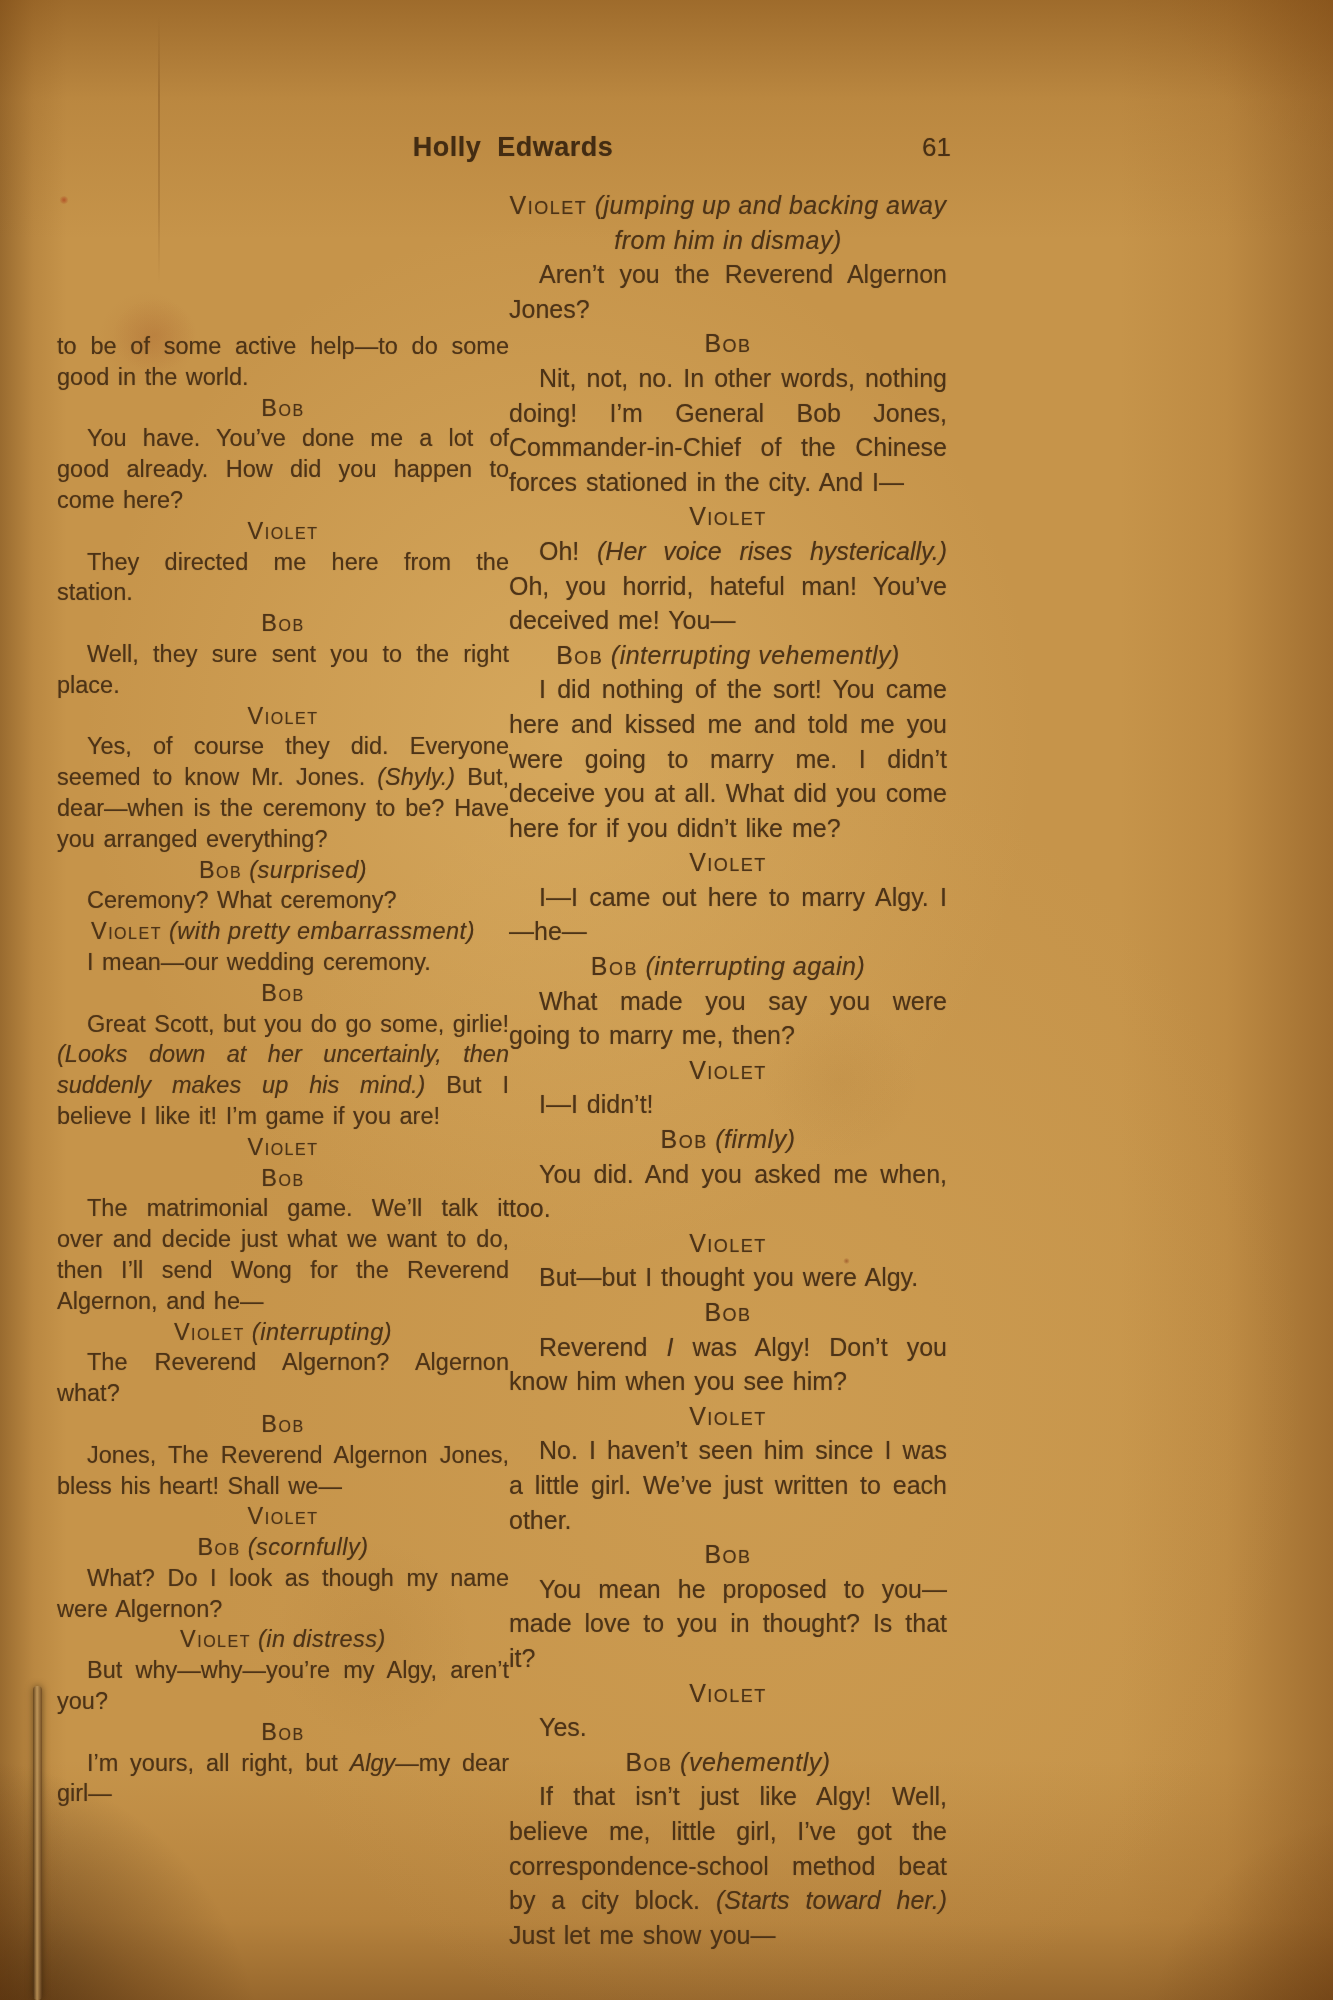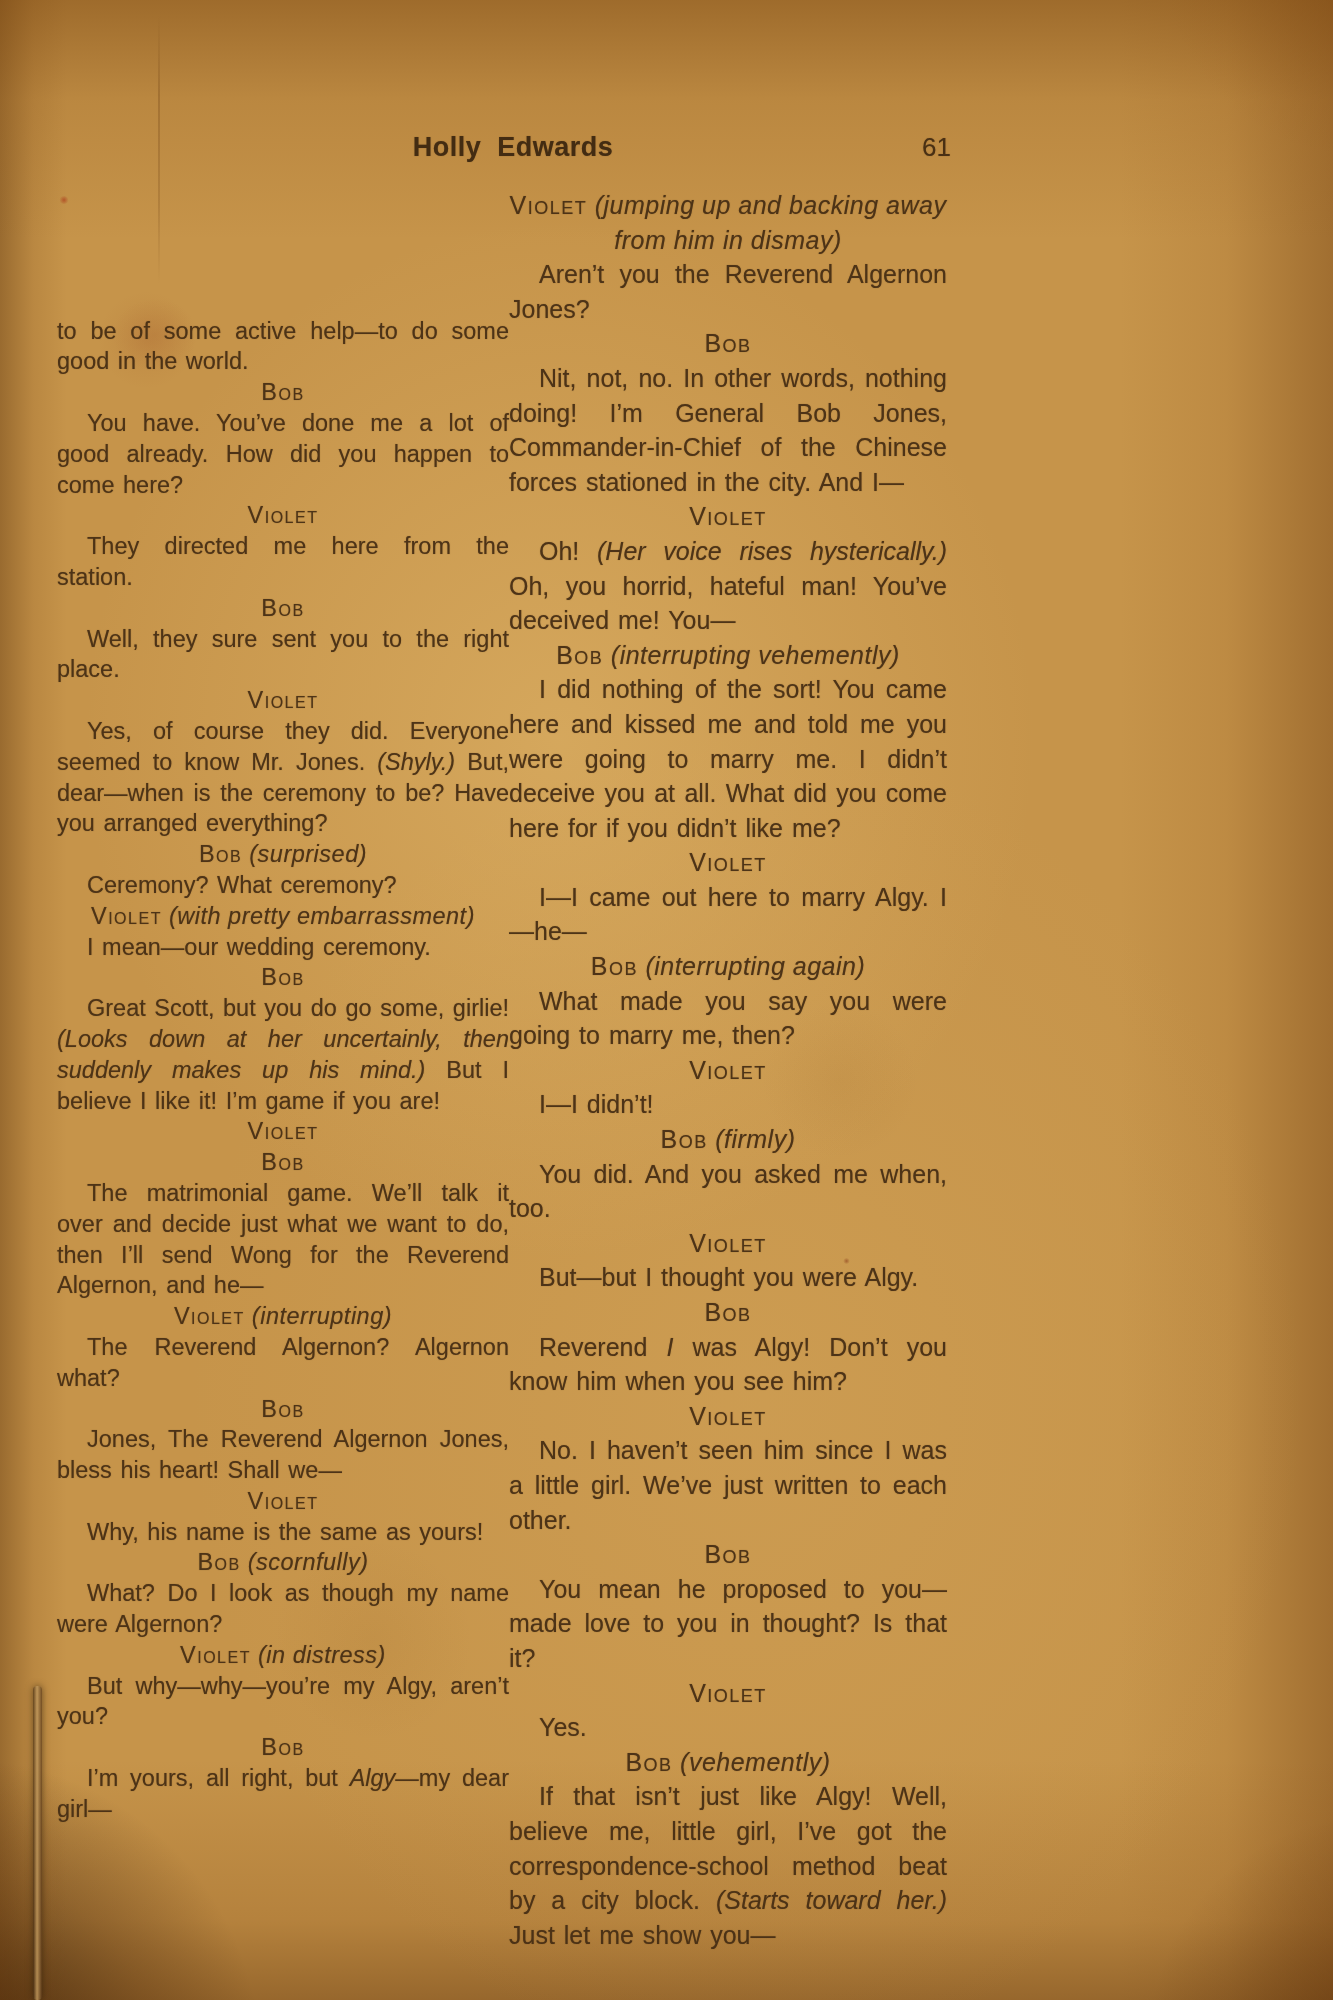--- a/index.html
+++ b/index.html
@@ -93,21 +93,20 @@
           <div class="speaker"><span class="sc">Bob</span></div>
           <p class="line"><span>Great Scott, but you do go some, girlie! </span><span class="it">(Looks down at her uncertainly, then suddenly makes up his mind.)</span><span> But I believe I like it! I’m game if you are!</span></p>
           <div class="speaker"><span class="sc">Violet</span></div>
           <div class="speaker"><span class="sc">Bob</span></div>
           <p class="line"><span>The matrimonial game. We’ll talk it over and decide just what we want to do, then I’ll send Wong for the Reverend Algernon, and he—</span></p>
           <div class="speaker"><span class="sc">Violet</span><span class="dir"> (interrupting)</span></div>
           <p class="line"><span>The Reverend Algernon? Algernon what?</span></p>
           <div class="speaker"><span class="sc">Bob</span></div>
           <p class="line"><span>Jones, The Reverend Algernon Jones, bless his heart! Shall we—</span></p>
           <div class="speaker"><span class="sc">Violet</span></div>
-          <p class="line"><span>Why, his name is the same as yours!</span></p>
           <div class="speaker"><span class="sc">Bob</span><span class="dir"> (scornfully)</span></div>
           <p class="line"><span>What? Do I look as though my name were Algernon?</span></p>
           <div class="speaker"><span class="sc">Violet</span><span class="dir"> (in distress)</span></div>
           <p class="line"><span>But why—why—you’re my Algy, aren’t you?</span></p>
           <div class="speaker"><span class="sc">Bob</span></div>
           <p class="line"><span>I’m yours, all right, but </span><span class="it">Algy</span><span>—my dear girl—</span></p>
         </div>
       <div class="col colR">
           <div class="speaker"><span class="sc">Violet</span><span class="dir"> (jumping up and backing away from him in dismay)</span></div>
           <p class="line"><span>Aren’t you the Reverend Algernon Jones?</span></p>

